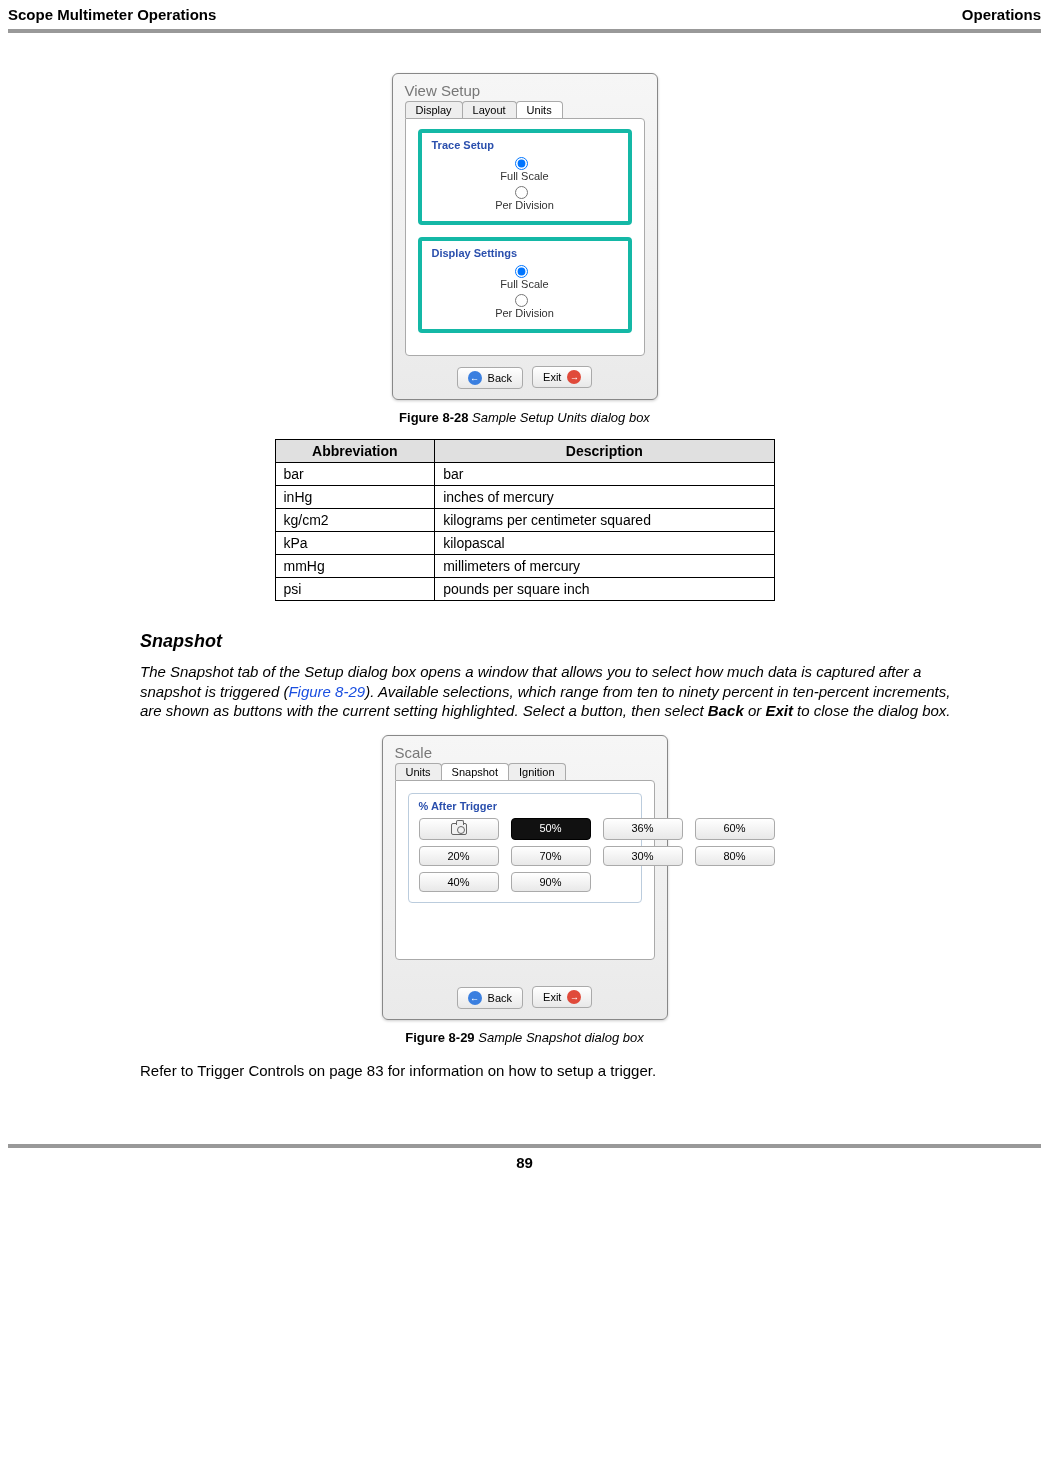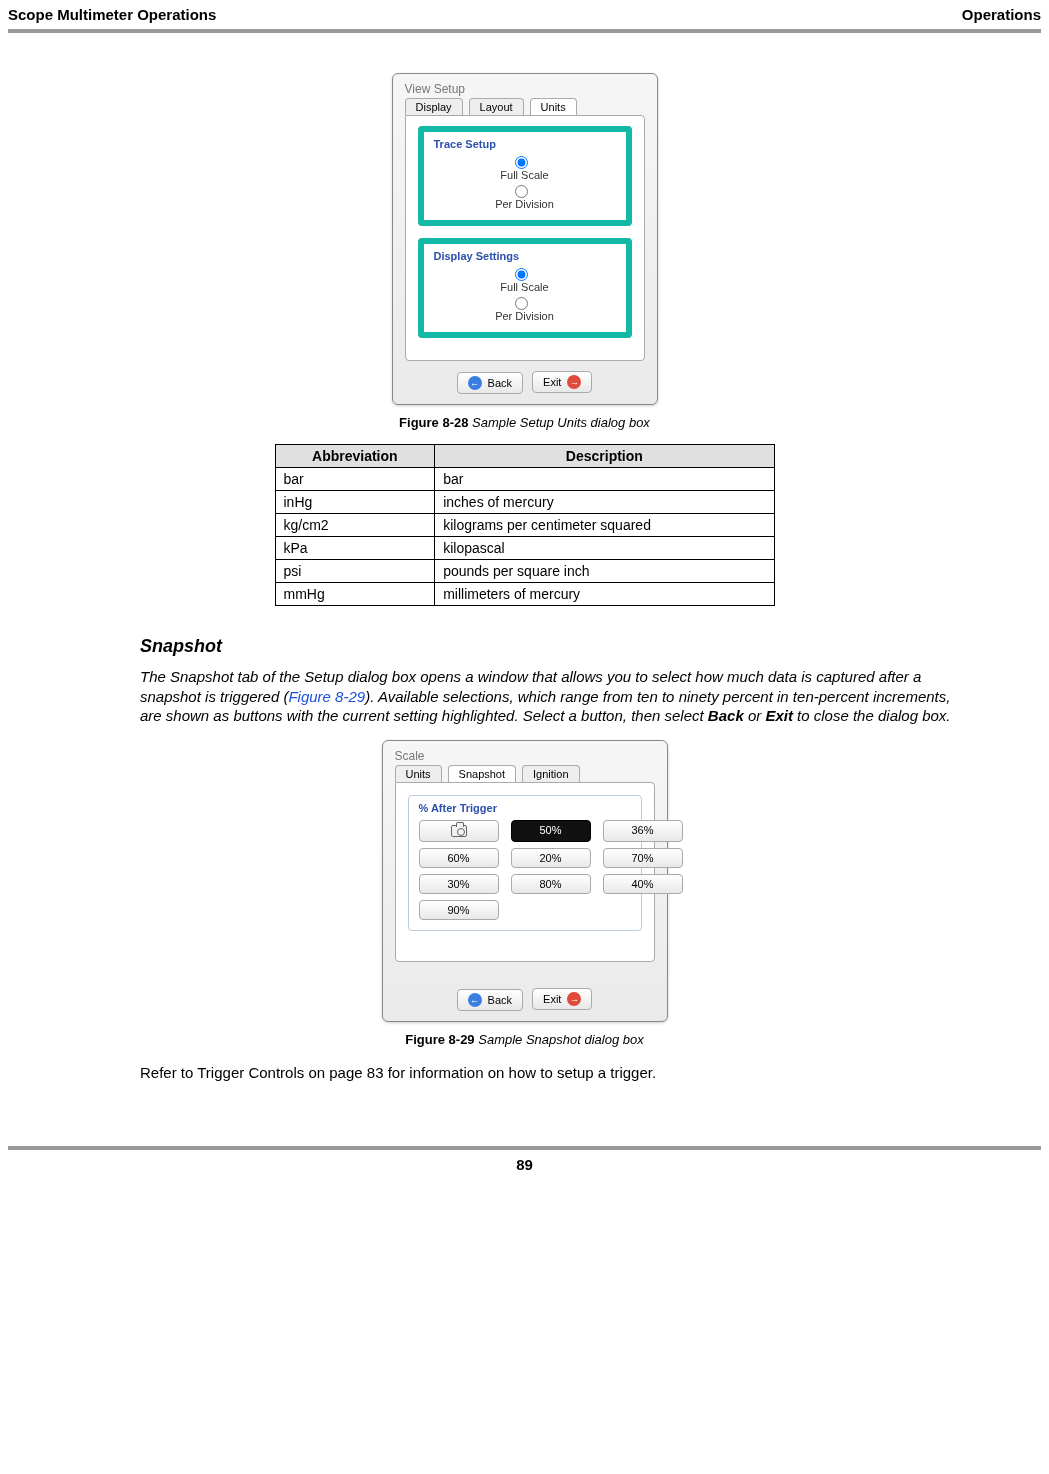--- a/index.html
+++ b/index.html
@@ -30,40 +30,40 @@
     display: inline-block;
     text-align: left;
     border: 1px solid #888;
     background: linear-gradient(#f6f6f6,#eaeaea);
     border-radius: 6px;
     padding: 6px 6px 8px 6px;
     box-shadow: 0 1px 3px rgba(0,0,0,.2);
     font-family: "Segoe UI", Tahoma, sans-serif;
     font-size: 11px;
   }
-  .dlg-title { color:#777; font-size:12px; padding:2px 6px; }
-  .tabbar { display:flex; gap:7px; padding: 0 6px; }
+  .dlg-title { color:#777; font-size:15px; padding:2px 6px; }
+  .tabbar { display:flex; gap:0; padding: 0 6px; }
   .tab {
     border:1px solid #aaa; border-bottom:none;
     padding:2px 10px; font-size:11px;
     background:#eee; border-radius:4px 4px 0 0;
     margin-right:-1px;
     cursor:default;
   }
   .tab.active { background:#fff; position:relative; z-index:2; }
   .tab-body {
     border:1px solid #aaa;
     background:#fff;
     padding:10px 12px;
     width:240px;
     border-radius:0 4px 4px 4px;
     margin:0 6px 4px 6px;
   }
   .fieldset {
-    border:6px solid #14b8a6;
+    border:4px solid #14b8a6;
     border-radius:4px;
     padding:6px 10px 8px 10px;
     margin-bottom:12px;
   }
   .fieldset-title { color:#2a4fad; font-weight:bold; font-size:11px; margin-bottom:4px; }
   .radio-row { display:flex; align-items:center; padding:2px 0; font-size:11px; color:#333;flex-direction:column; }
   .radio-row input { margin-right:6px; }
   .btnbar { text-align:center; padding:6px 0 2px 0; margin: 0 6px;}
   .pillbtn {
     display:inline-flex; align-items:center; gap:6px;
@@ -100,21 +100,21 @@
     width:260px;
     border-radius:0 4px 4px 4px;
     margin:0 6px 20px 6px;
     min-height:180px;
   }
   .snap-field {
     border:1px solid #bcd; border-radius:4px; padding:6px 10px 10px 10px;
   }
   .snap-title { color:#2a4fad; font-weight:bold; font-size:11px; margin-bottom:6px; }
   .snapgrid {
-    display:grid; grid-template-columns: 1fr 1fr 1fr; gap:6px 12px;
+    display:grid; grid-template-columns: 1fr 1fr 1fr 1fr; gap:6px 12px;
     justify-items:center;
   }
   .snapbtn {
     width:80px; text-align:center;
     border:1px solid #aaa; background:linear-gradient(#fff,#e8e8e8);
     padding:3px 0; border-radius:4px; font-size:11px; cursor:default;
   }
   .snapbtn.sel { background:#111; color:#fff; border-color:#000; }
   .snapbtn.icon { display:flex; align-items:center; justify-content:center; height:22px; }
   .cam {
@@ -206,26 +206,26 @@
         </tr>
         <tr>
           <td>kg/cm2</td>
           <td>kilograms per centimeter squared</td>
         </tr>
         <tr>
           <td>kPa</td>
           <td>kilopascal</td>
         </tr>
         <tr>
+          <td>mmHg</td>
+          <td>millimeters of mercury</td>
+        </tr>
+        <tr>
           <td>psi</td>
           <td>pounds per square inch</td>
-        </tr>
-        <tr>
-          <td>mmHg</td>
-          <td>millimeters of mercury</td>
         </tr>
       </tbody>
   </table>
 
   <div class="subhead">Snapshot</div>
   <p class="body-p">
     <span>The Snapshot tab of the Setup dialog box opens a window that allows you to select how much data is captured after a snapshot is triggered (</span><span class="link">Figure 8-29</span><span>). Available selections, which range from ten to ninety percent in ten-percent increments, are shown as buttons with the current setting highlighted. Select a button, then select </span><b>Back</b><span> or </span><b>Exit</b><span> to close the dialog box.</span>
   </p>
 
   <div class="dialog-wrap">

